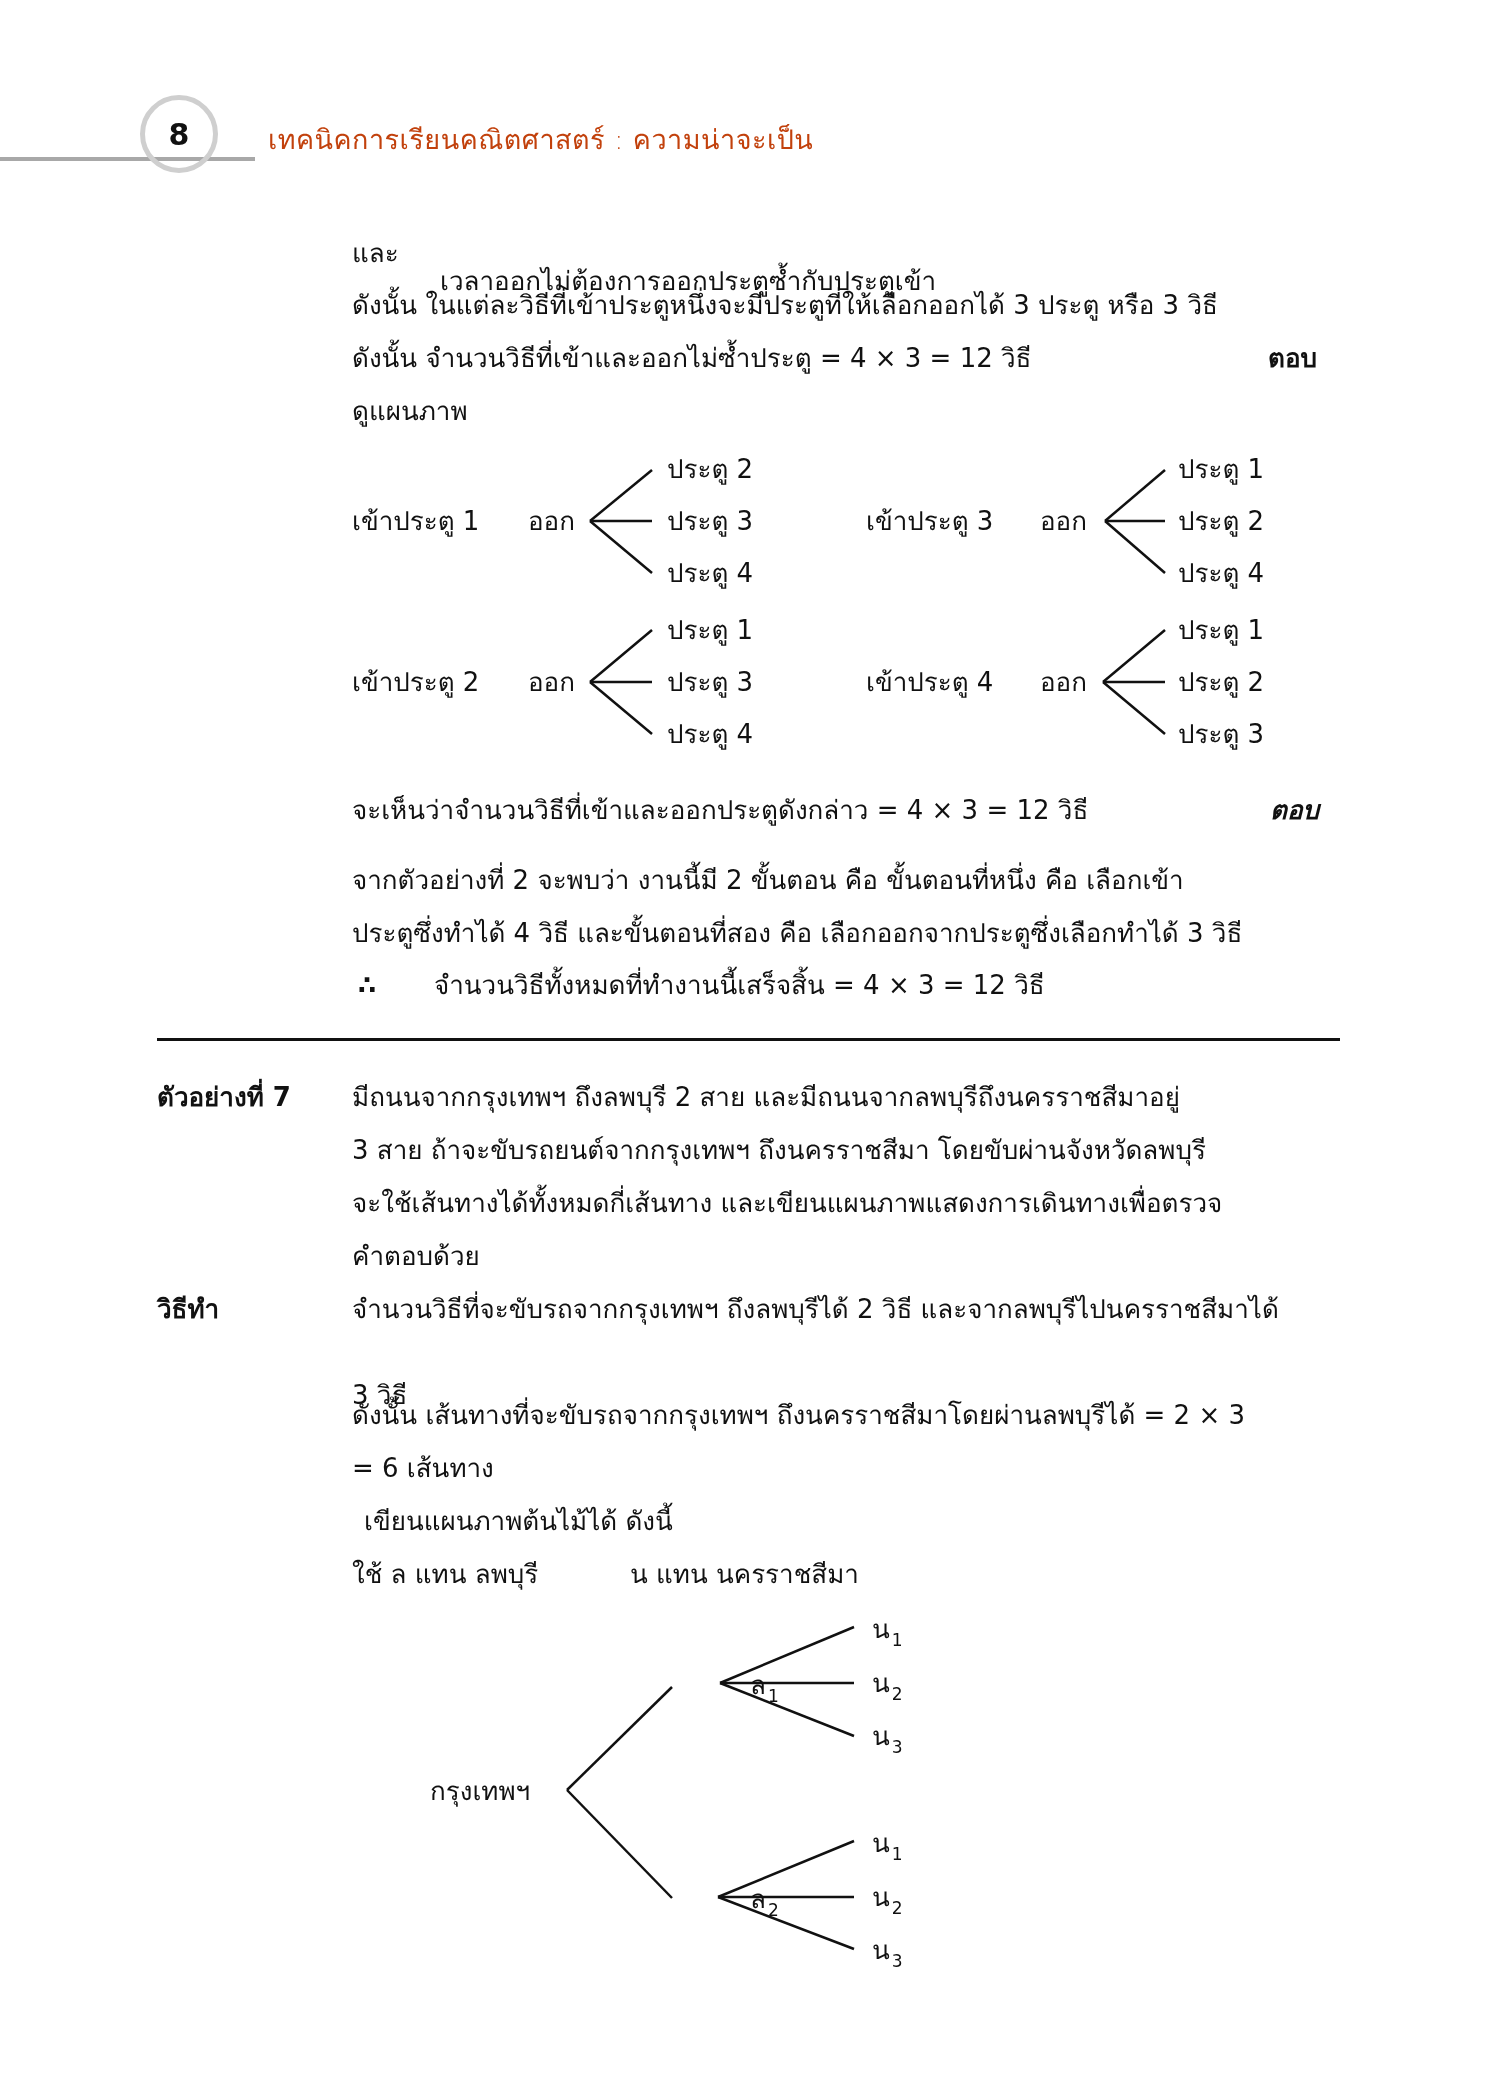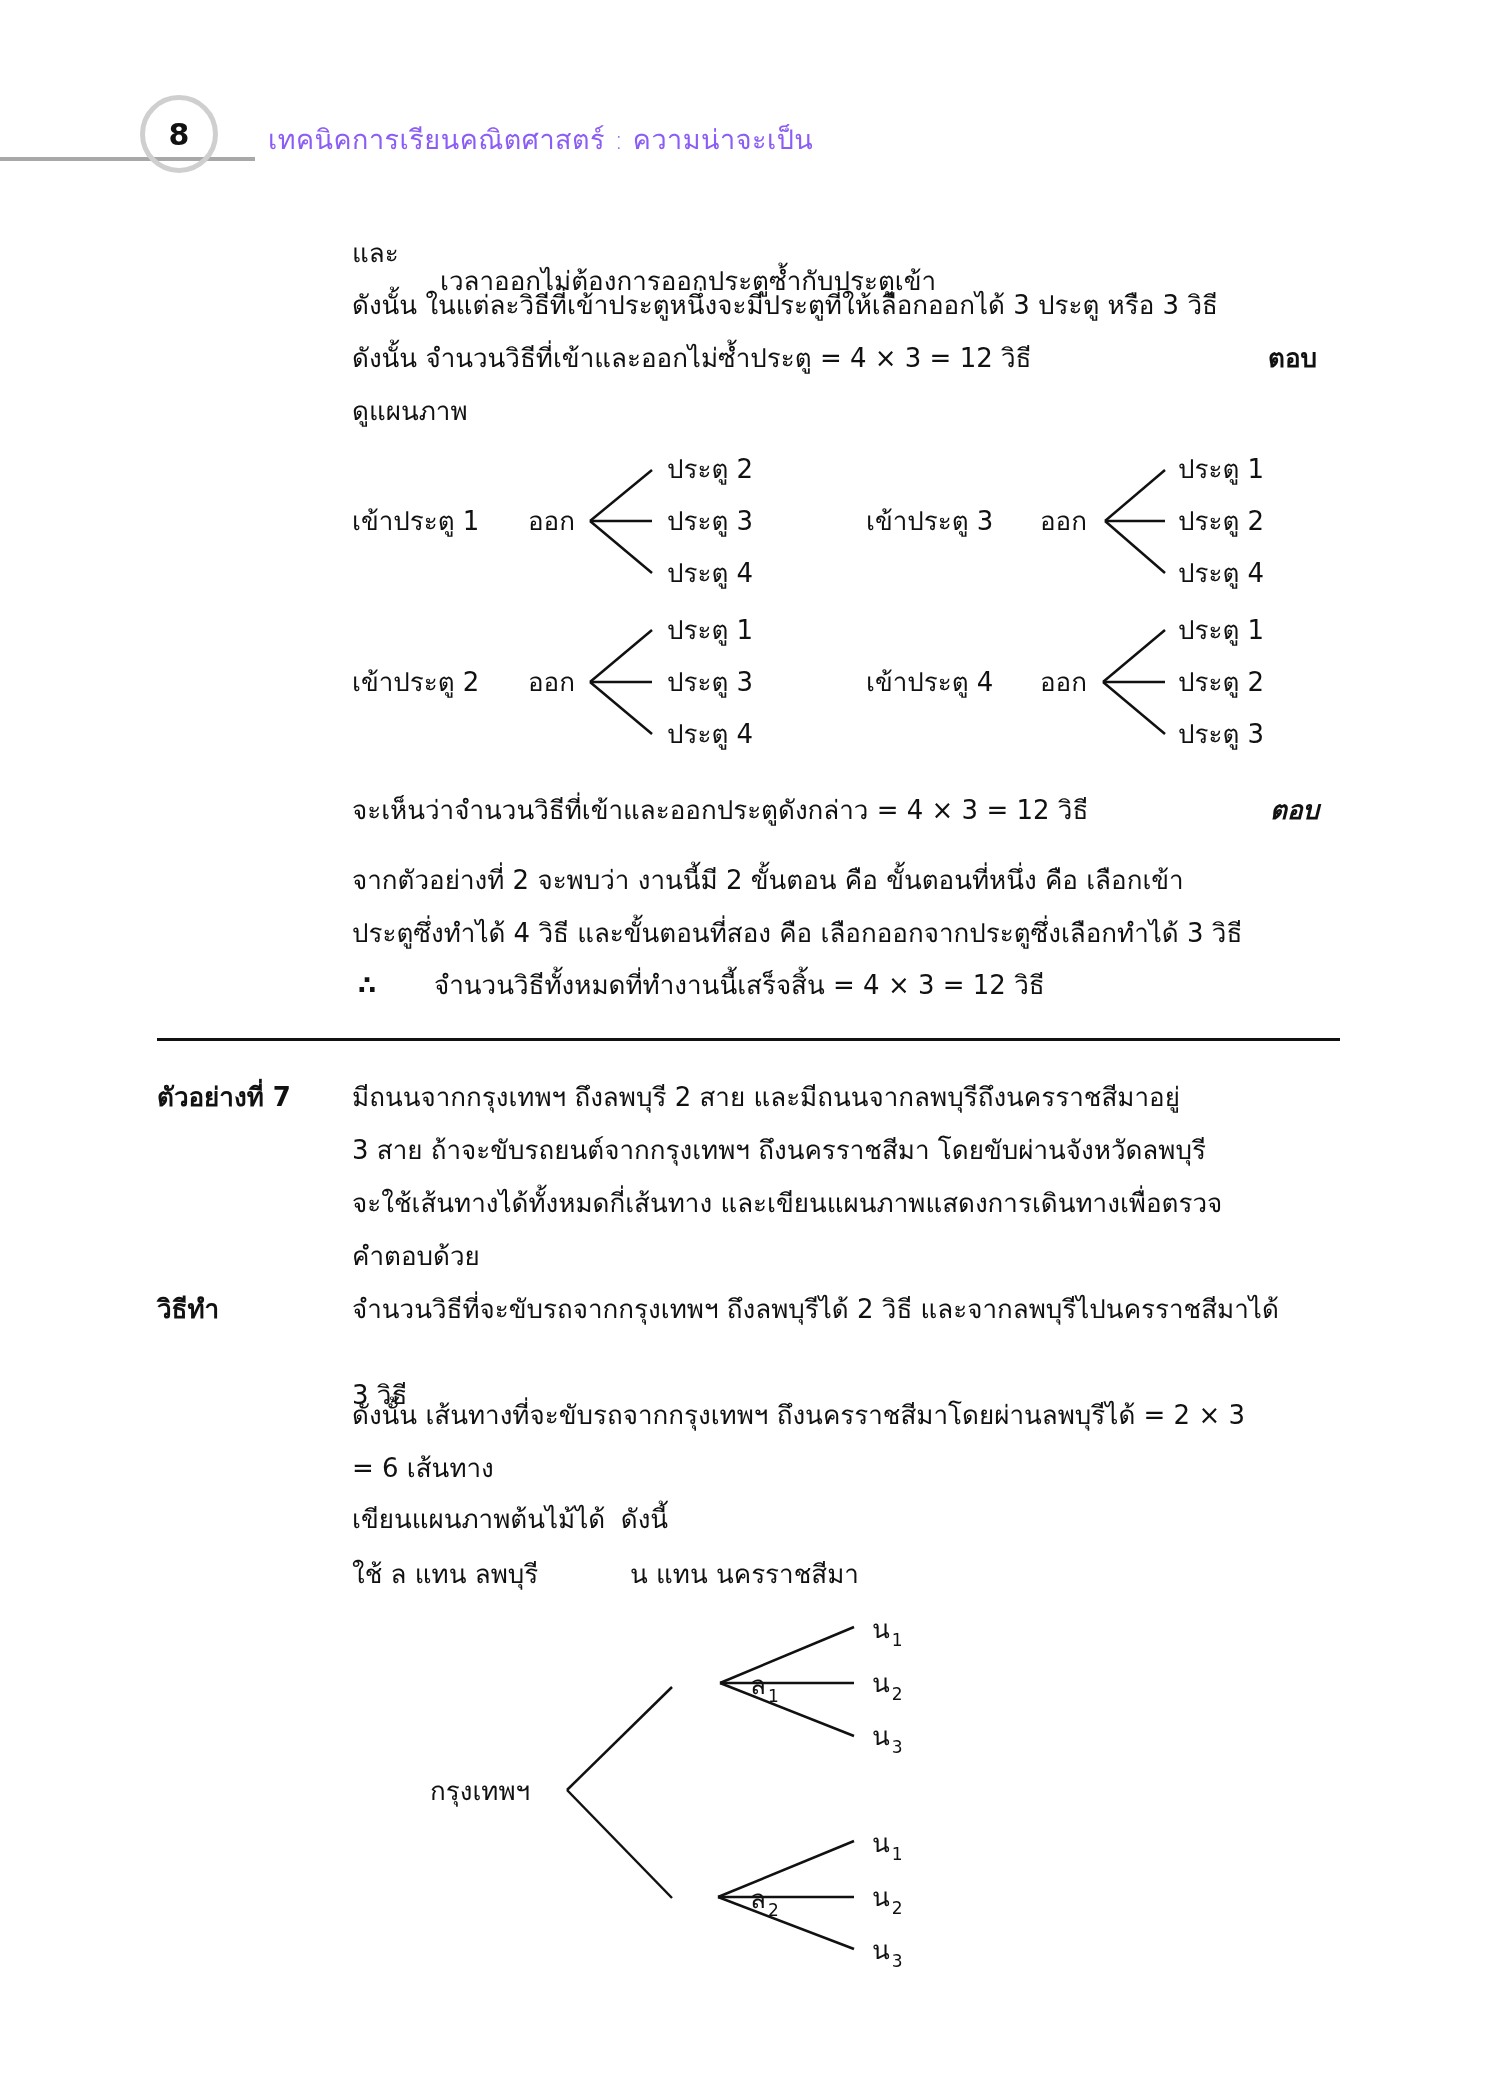--- a/index.html
+++ b/index.html
@@ -14,21 +14,21 @@
     position: absolute; left: 140px; top: 95px; width: 68px; height: 68px;
     border: 5px solid #cfcfcf; border-radius: 50%; background: transparent;
   }
   .page-num {
     position: absolute; left: 140px; top: 95px; width: 78px; height: 78px;
     display: flex; align-items: center; justify-content: center;
     font-family: "DejaVu Sans", sans-serif; font-weight: bold; font-size: 30px; color: #111;
   }
   .running-title {
     position: absolute; left: 268px; top: 118px;
-    font-family: "DejaVu Sans", sans-serif; font-weight: 200; font-size: 27px; color: #8b5cf6;
+    font-family: "DejaVu Sans", sans-serif; font-weight: 200; font-size: 27px; color: #c2410c;
     letter-spacing: 0.5px;
   }
   .t { font-size: 26px; line-height: 1; }
   .bold { font-weight: bold; }
   .italic-bold { font-weight: bold; font-style: italic; }
   .divider { position: absolute; left: 157px; top: 1038px; width: 1183px; height: 3px; background: #111; }
   svg.lines { position: absolute; left: 0; top: 0; }
   .sub { font-size: 17px; position: relative; top: 8px; margin-left: 2px; }
 </style>
 </head>
@@ -120,21 +120,21 @@
 <div class="abs t" style="left:352px; top:1084px;">มีถนนจากกรุงเทพฯ  ถึงลพบุรี  2  สาย  และมีถนนจากลพบุรีถึงนครราชสีมาอยู่</div>
 <div class="abs t" style="left:352px; top:1137px;">3  สาย  ถ้าจะขับรถยนต์จากกรุงเทพฯ  ถึงนครราชสีมา  โดยขับผ่านจังหวัดลพบุรี</div>
 <div class="abs t" style="left:352px; top:1190px;">จะใช้เส้นทางได้ทั้งหมดกี่เส้นทาง  และเขียนแผนภาพแสดงการเดินทางเพื่อตรวจ</div>
 <div class="abs t" style="left:352px; top:1243px;">คำตอบด้วย</div>
 
 <div class="abs t bold" style="left:157px; top:1296px;">วิธีทำ</div>
 <div class="abs t" style="left:352px; top:1296px;">จำนวนวิธีที่จะขับรถจากกรุงเทพฯ ถึงลพบุรีได้ 2 วิธี และจากลพบุรีไปนครราชสีมาได้</div>
 <div class="abs t" style="left:352px; top:1382px;">3 วิธี</div>
 <div class="abs t" style="left:352px; top:1402px;">ดังนั้น เส้นทางที่จะขับรถจากกรุงเทพฯ ถึงนครราชสีมาโดยผ่านลพบุรีได้ = 2 × 3</div>
 <div class="abs t" style="left:352px; top:1455px;">= 6 เส้นทาง</div>
-<div class="abs t" style="left:352px; top:1508px;font-family:Liberation Mono, monospace;">เขียนแผนภาพต้นไม้ได้ ดังนี้</div>
+<div class="abs t" style="left:364px; top:1508px;">เขียนแผนภาพต้นไม้ได้ ดังนี้</div>
 <div class="abs t" style="left:352px; top:1561px;">ใช้ ล แทน ลพบุรี</div>
 <div class="abs t" style="left:630px; top:1561px;">น แทน นครราชสีมา</div>
 
 <div class="abs t" style="left:430px; top:1778px;">กรุงเทพฯ</div>
 
 <div class="abs t" style="left:750px; top:1672px;"><span>ล</span><span class="sub">1</span></div>
 <div class="abs t" style="left:750px; top:1886px;"><span>ล</span><span class="sub">2</span></div>
 
 <div class="abs t" style="left:872px; top:1616px;"><span>น</span><span class="sub">1</span></div>
 <div class="abs t" style="left:872px; top:1670px;"><span>น</span><span class="sub">2</span></div>

